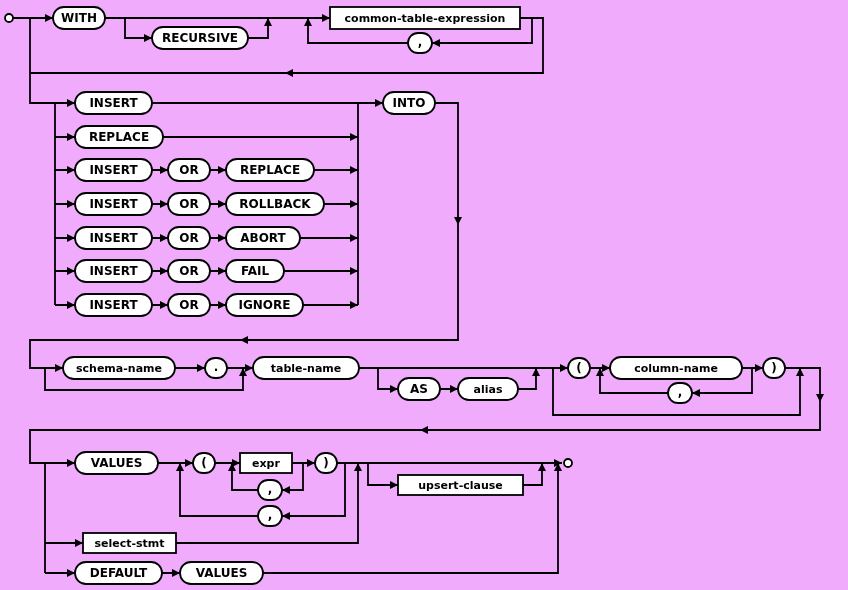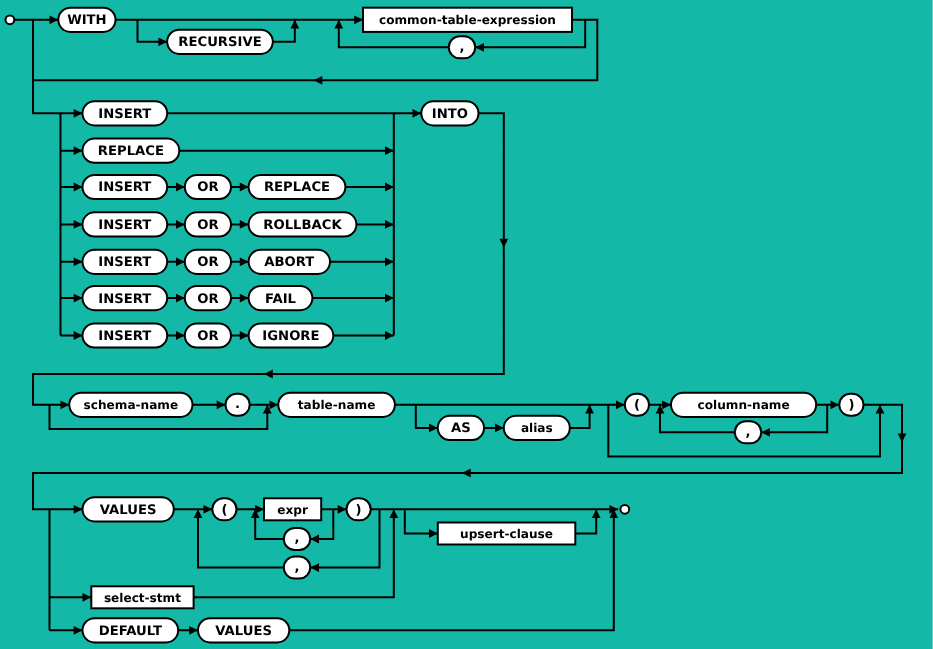--- a/index.html
+++ b/index.html
@@ -1,16 +1,16 @@
 <!DOCTYPE html>
 <html><head>
 <meta charset="utf-8">
 <style>
   html,body{margin:0;padding:0;background:#ffffff;}
-  .page{width:848px;height:590px;background:#14b8a6;position:relative;overflow:hidden;}
+  .page{width:848px;height:590px;background:#f0abfc;position:relative;overflow:hidden;}
   svg{display:block;}
   .line{fill:none;stroke:#000;stroke-width:1.8;}
   .node{fill:#fff;stroke:#000;stroke-width:1.8;}
   .ah{fill:#000;stroke:none;}
   text{font-family:"DejaVu Sans","Liberation Sans",sans-serif;font-weight:bold;fill:#000;text-anchor:middle;}
   .kw{font-size:12px;}
   .nt{font-size:11px;}
   .pc{font-size:12px;}
   .term{fill:#fff;stroke:#000;stroke-width:1.8;}
 </style>

